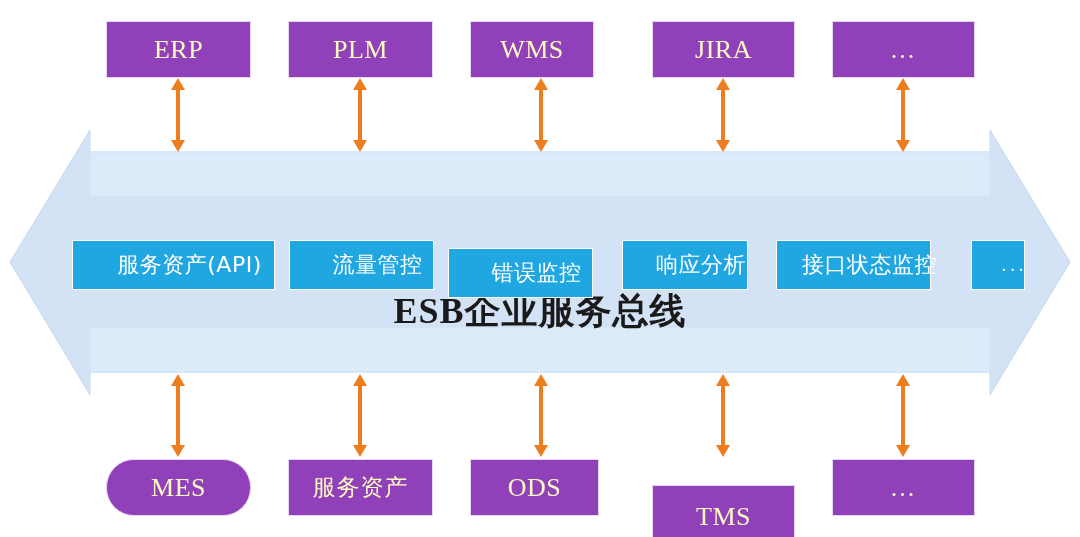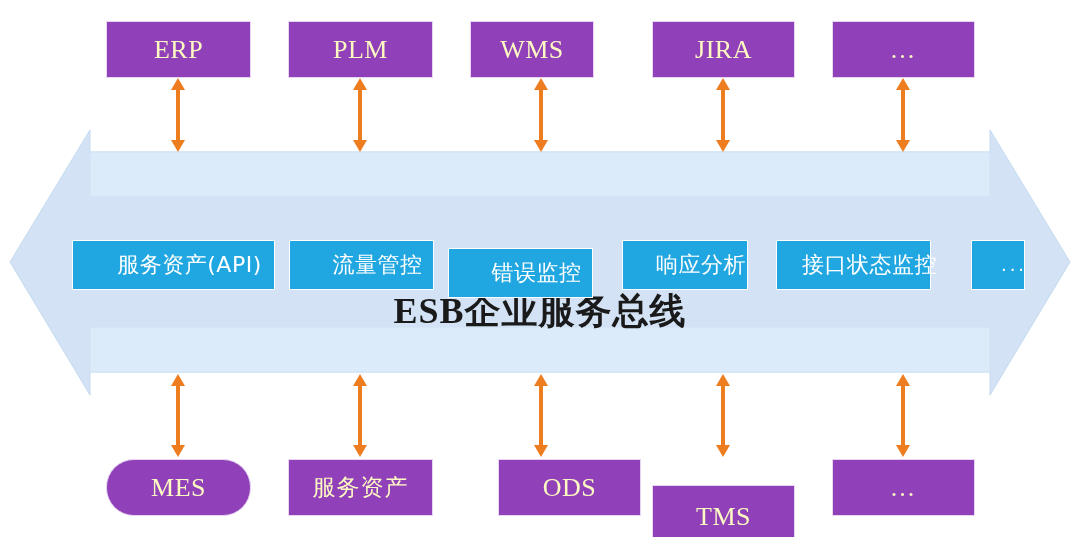--- a/index.html
+++ b/index.html
@@ -189,18 +189,18 @@
       <div class="svc-box" style="left: 289px; top: 240px; width: 145px; height: 50px;">流量管控</div>
       <div class="svc-box" style="left: 448px; top: 240px; width: 145px; height: 50px; margin-top: 8px;">错误监控</div>
       <div class="svc-box" style="left: 622px; top: 240px; width: 126px; height: 50px;">响应分析</div>
       <div class="svc-box" style="left: 776px; top: 240px; width: 155px; height: 50px;">接口状态监控</div>
       <div class="svc-box ellipsis" style="left: 971px; top: 240px; width: 54px; height: 50px;">...</div>
     </div>
 
   <div id="bottom-systems-layer">
       <div class="sys-box" style="left: 106px; top: 459px; width: 145px; height: 57px; border-radius: 28px;">MES</div>
       <div class="sys-box cjk" style="left: 288px; top: 459px; width: 145px; height: 57px;">服务资产</div>
-      <div class="sys-box" style="left: 498px; top: 459px; width: 143px; height: 57px;">ODS</div>
+      <div class="sys-box" style="left: 470px; top: 459px; width: 129px; height: 57px;">ODS</div>
       <div class="sys-box" style="left: 652px; top: 485px; width: 143px; height: 63px;">TMS</div>
       <div class="sys-box ellipsis" style="left: 832px; top: 459px; width: 143px; height: 57px;">...</div>
     </div>
 
 </div>
 
 </body></html>

